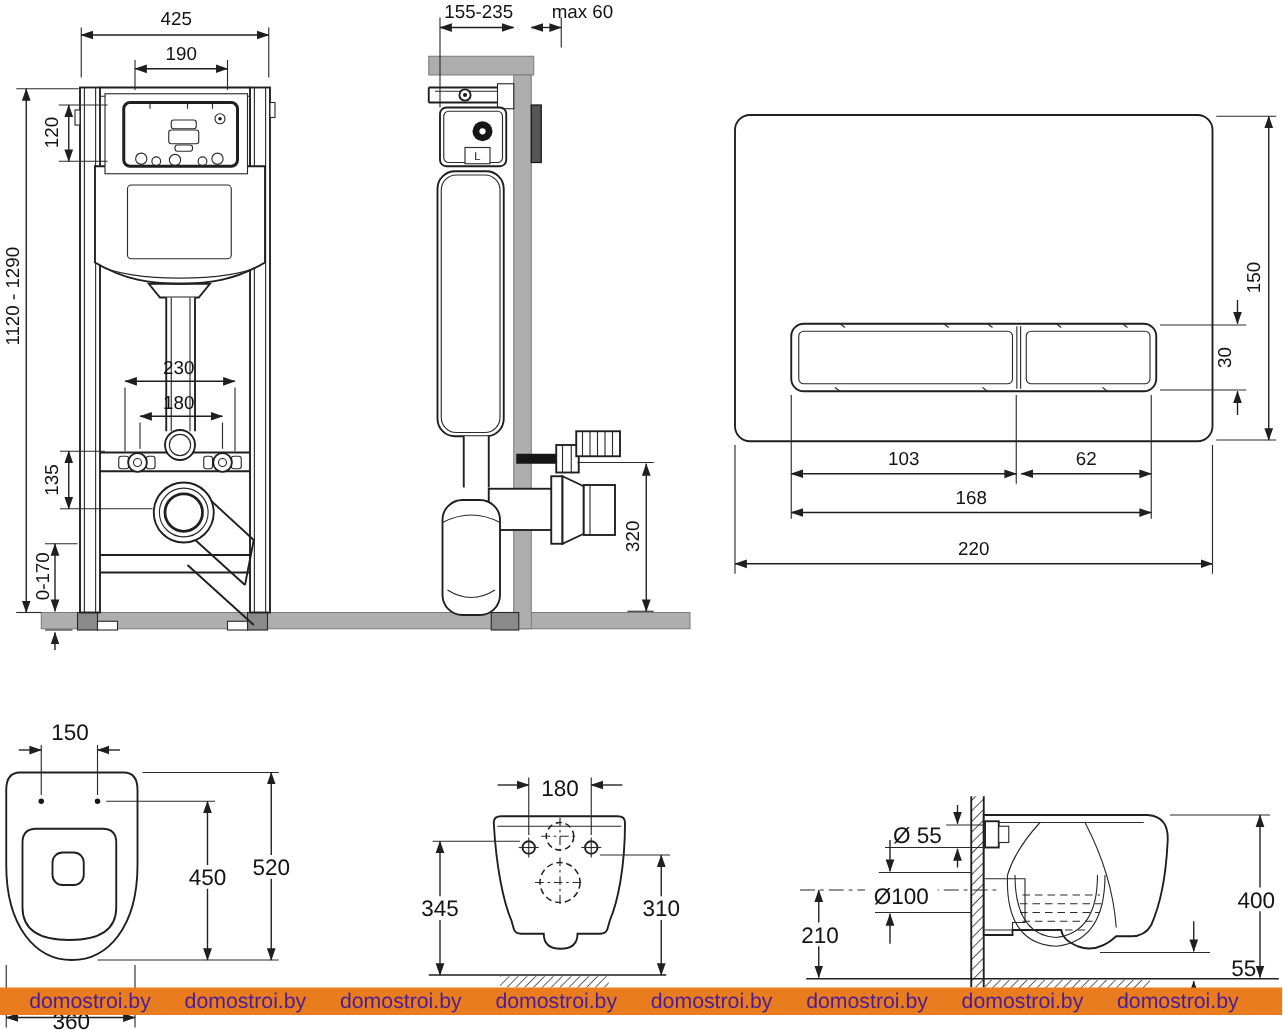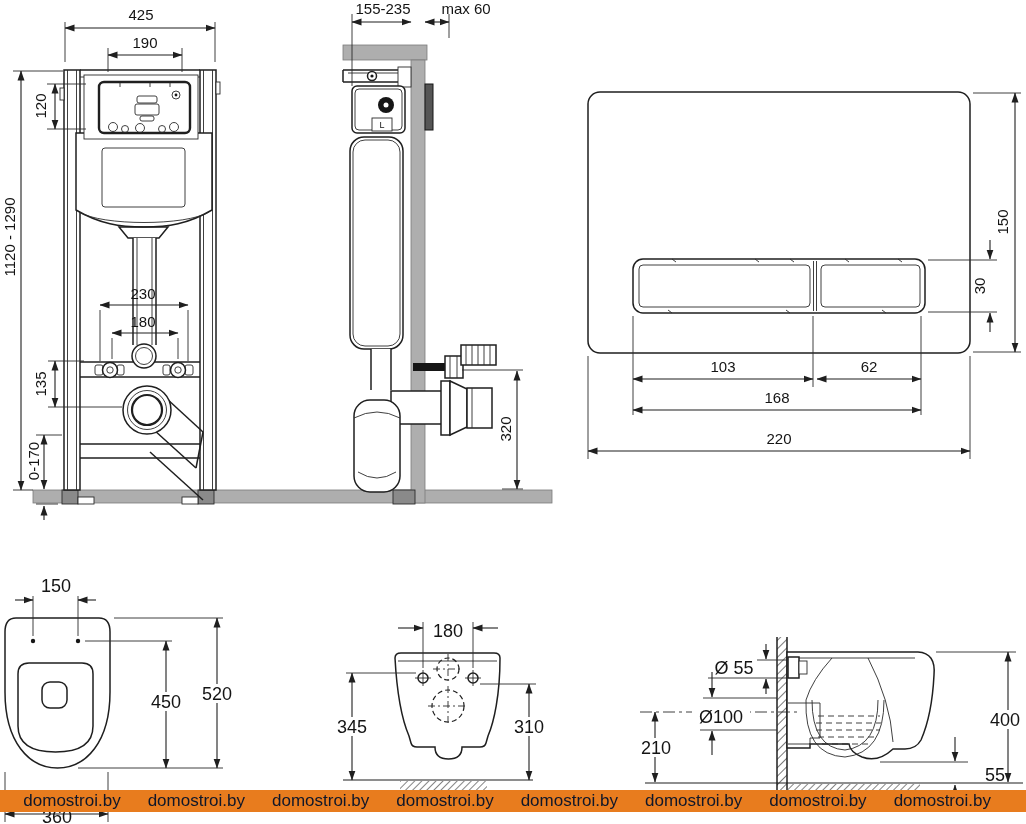--- a/index.html
+++ b/index.html
@@ -15,21 +15,21 @@
   .dgray{fill:#8a8a8a;stroke:#2a2a2a;stroke-width:0.9;}
   .blk{fill:#161616;}
   text{font-family:"Liberation Sans", sans-serif;fill:#141414;}
   .t15{font-size:15px;text-anchor:middle;}
   .t18{font-size:18px;text-anchor:middle;}
   .t9{font-size:9px;text-anchor:middle;}
   .bk{fill:#ffffff;stroke:none;}
   
   #wmband{position:absolute;left:0;top:790px;width:1026px;height:22px;
           background:#e87c1e;overflow:hidden;display:flex;align-items:center;z-index:5;}
-  #wmband .wm{flex:0 0 auto;color:#0f172a;font-size:17px;line-height:22px;
+  #wmband .wm{flex:0 0 auto;color:#4c1d95;font-size:17px;line-height:22px;
               padding-right:27px;white-space:nowrap;text-align:right;}
   #wmband .wm:first-child{margin-left:-101px;}
 </style>
 </head>
 <body>
 
 <div id="canvas">
 <svg width="1026" height="824" viewBox="0 0 1026 824">
   <defs>
     <marker id="mA" viewBox="0 0 10 8" refX="9.5" refY="4" markerWidth="10" markerHeight="8" orient="auto-start-reverse" markerUnits="userSpaceOnUse">

